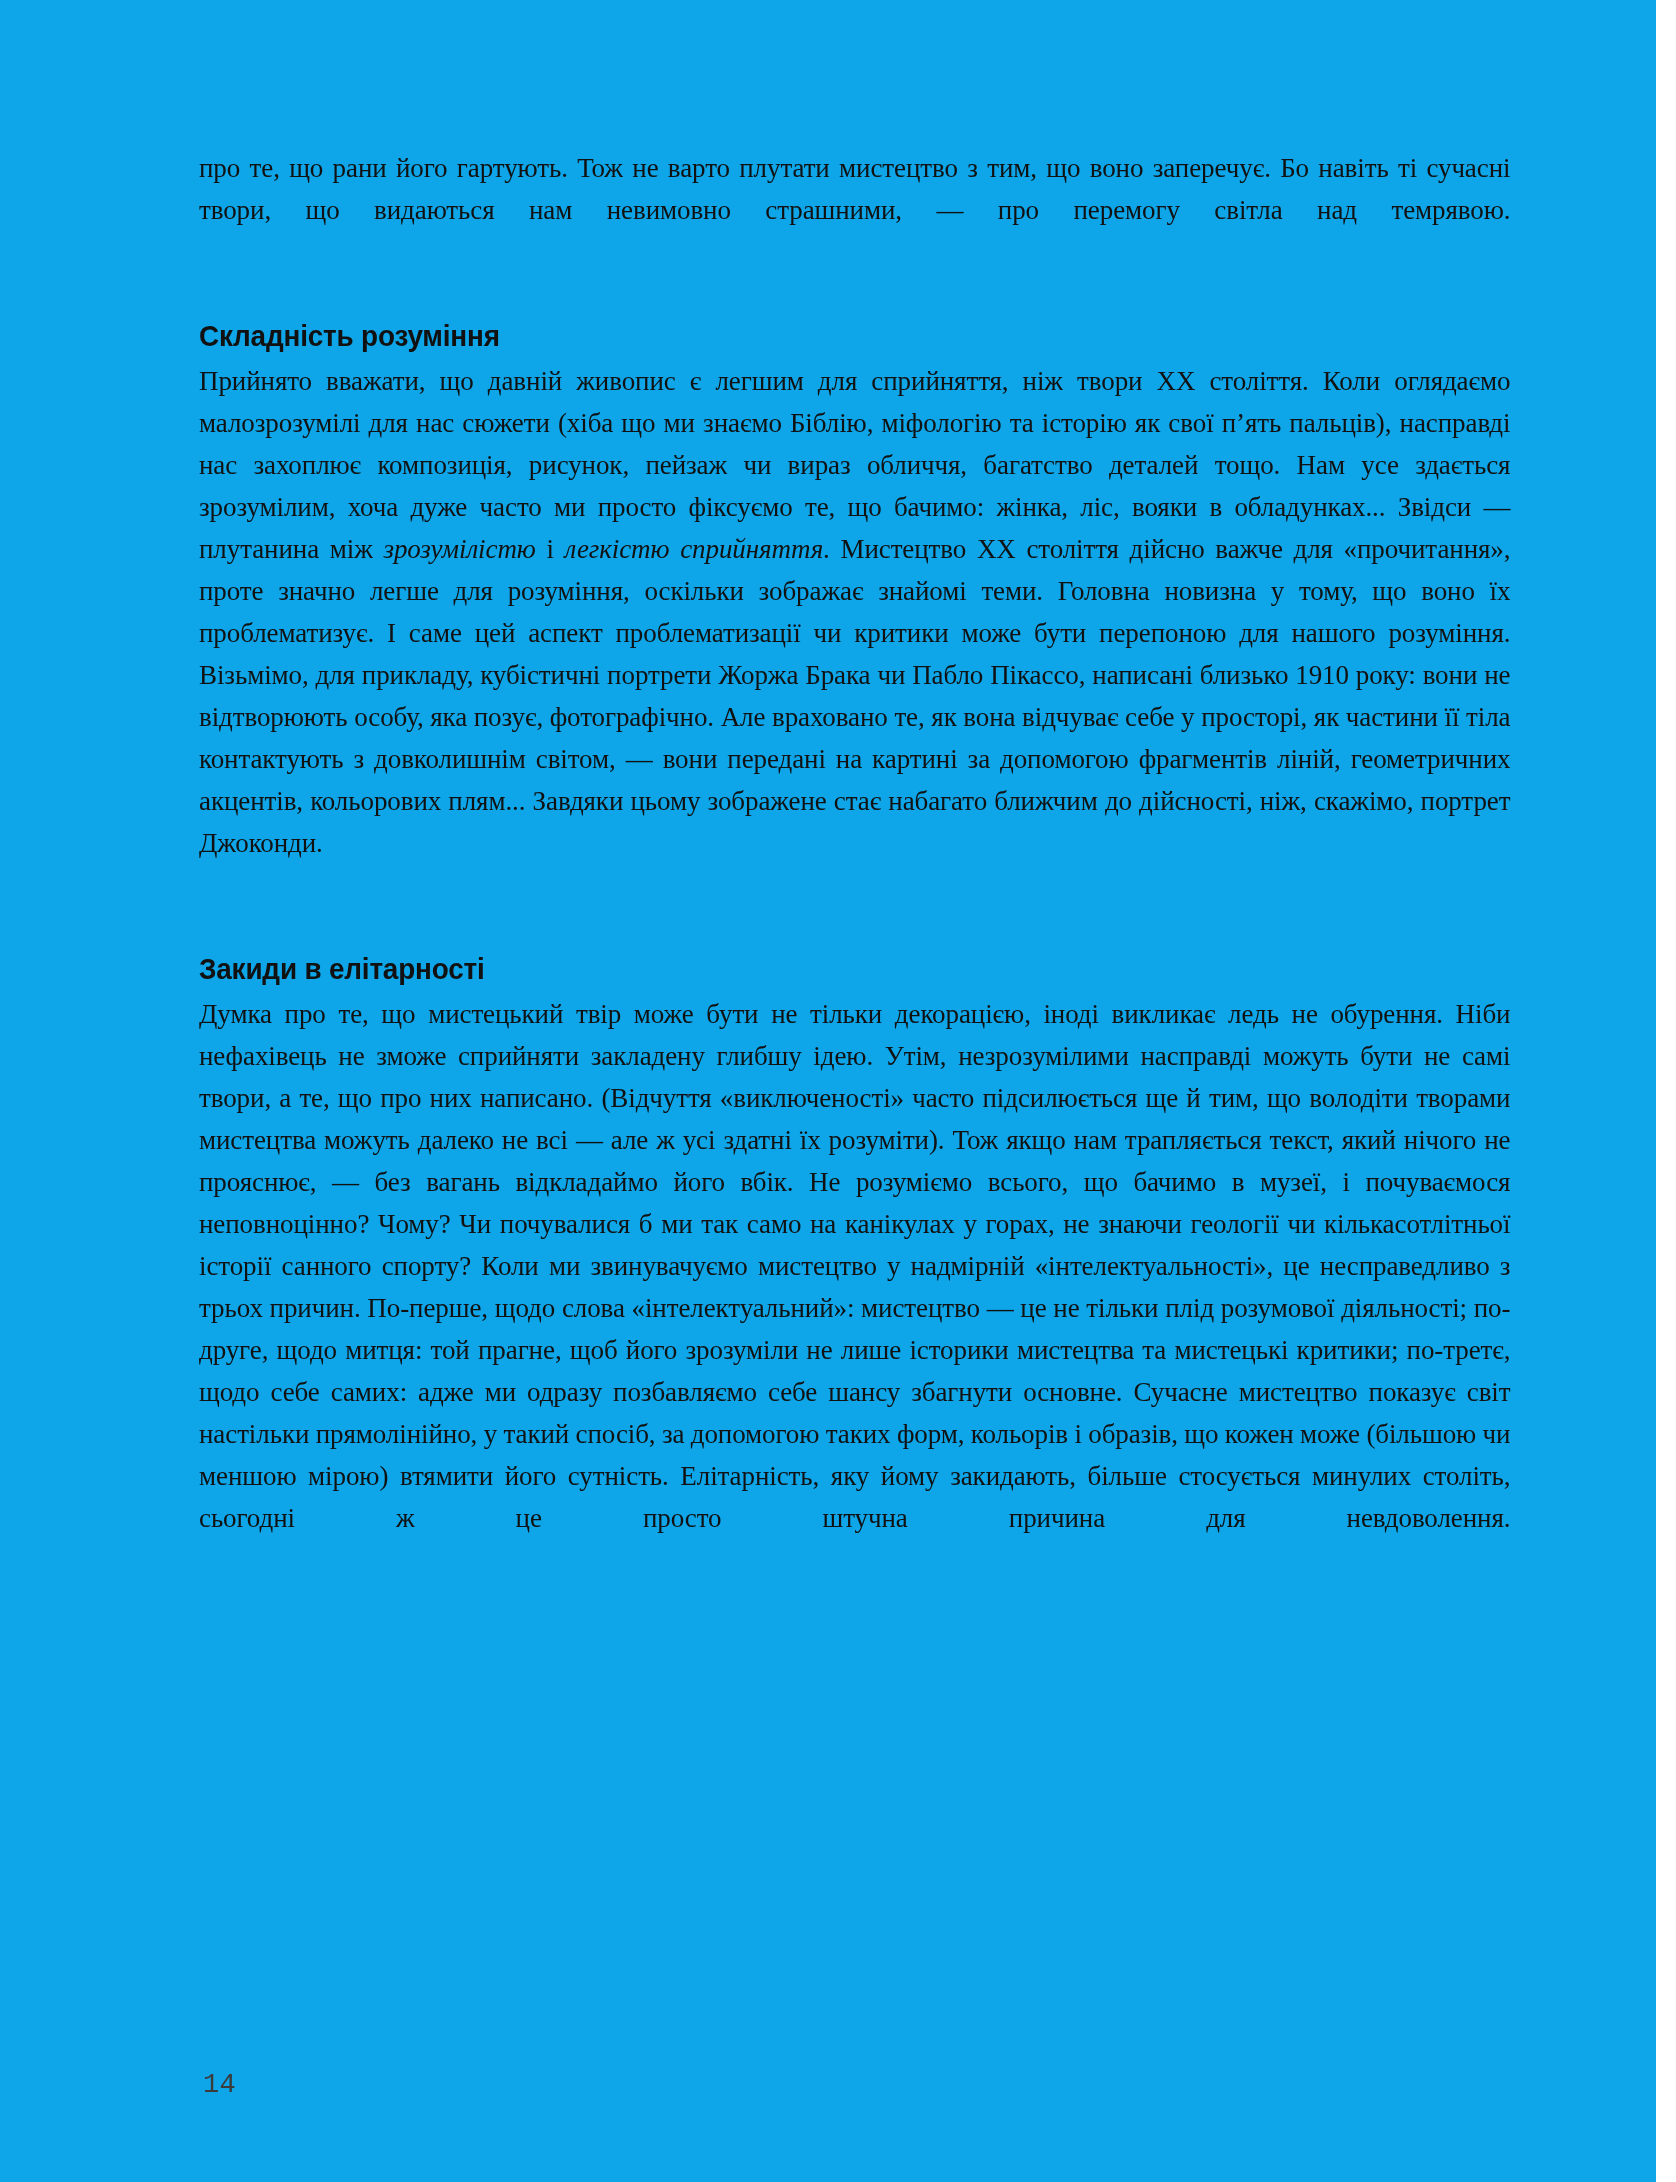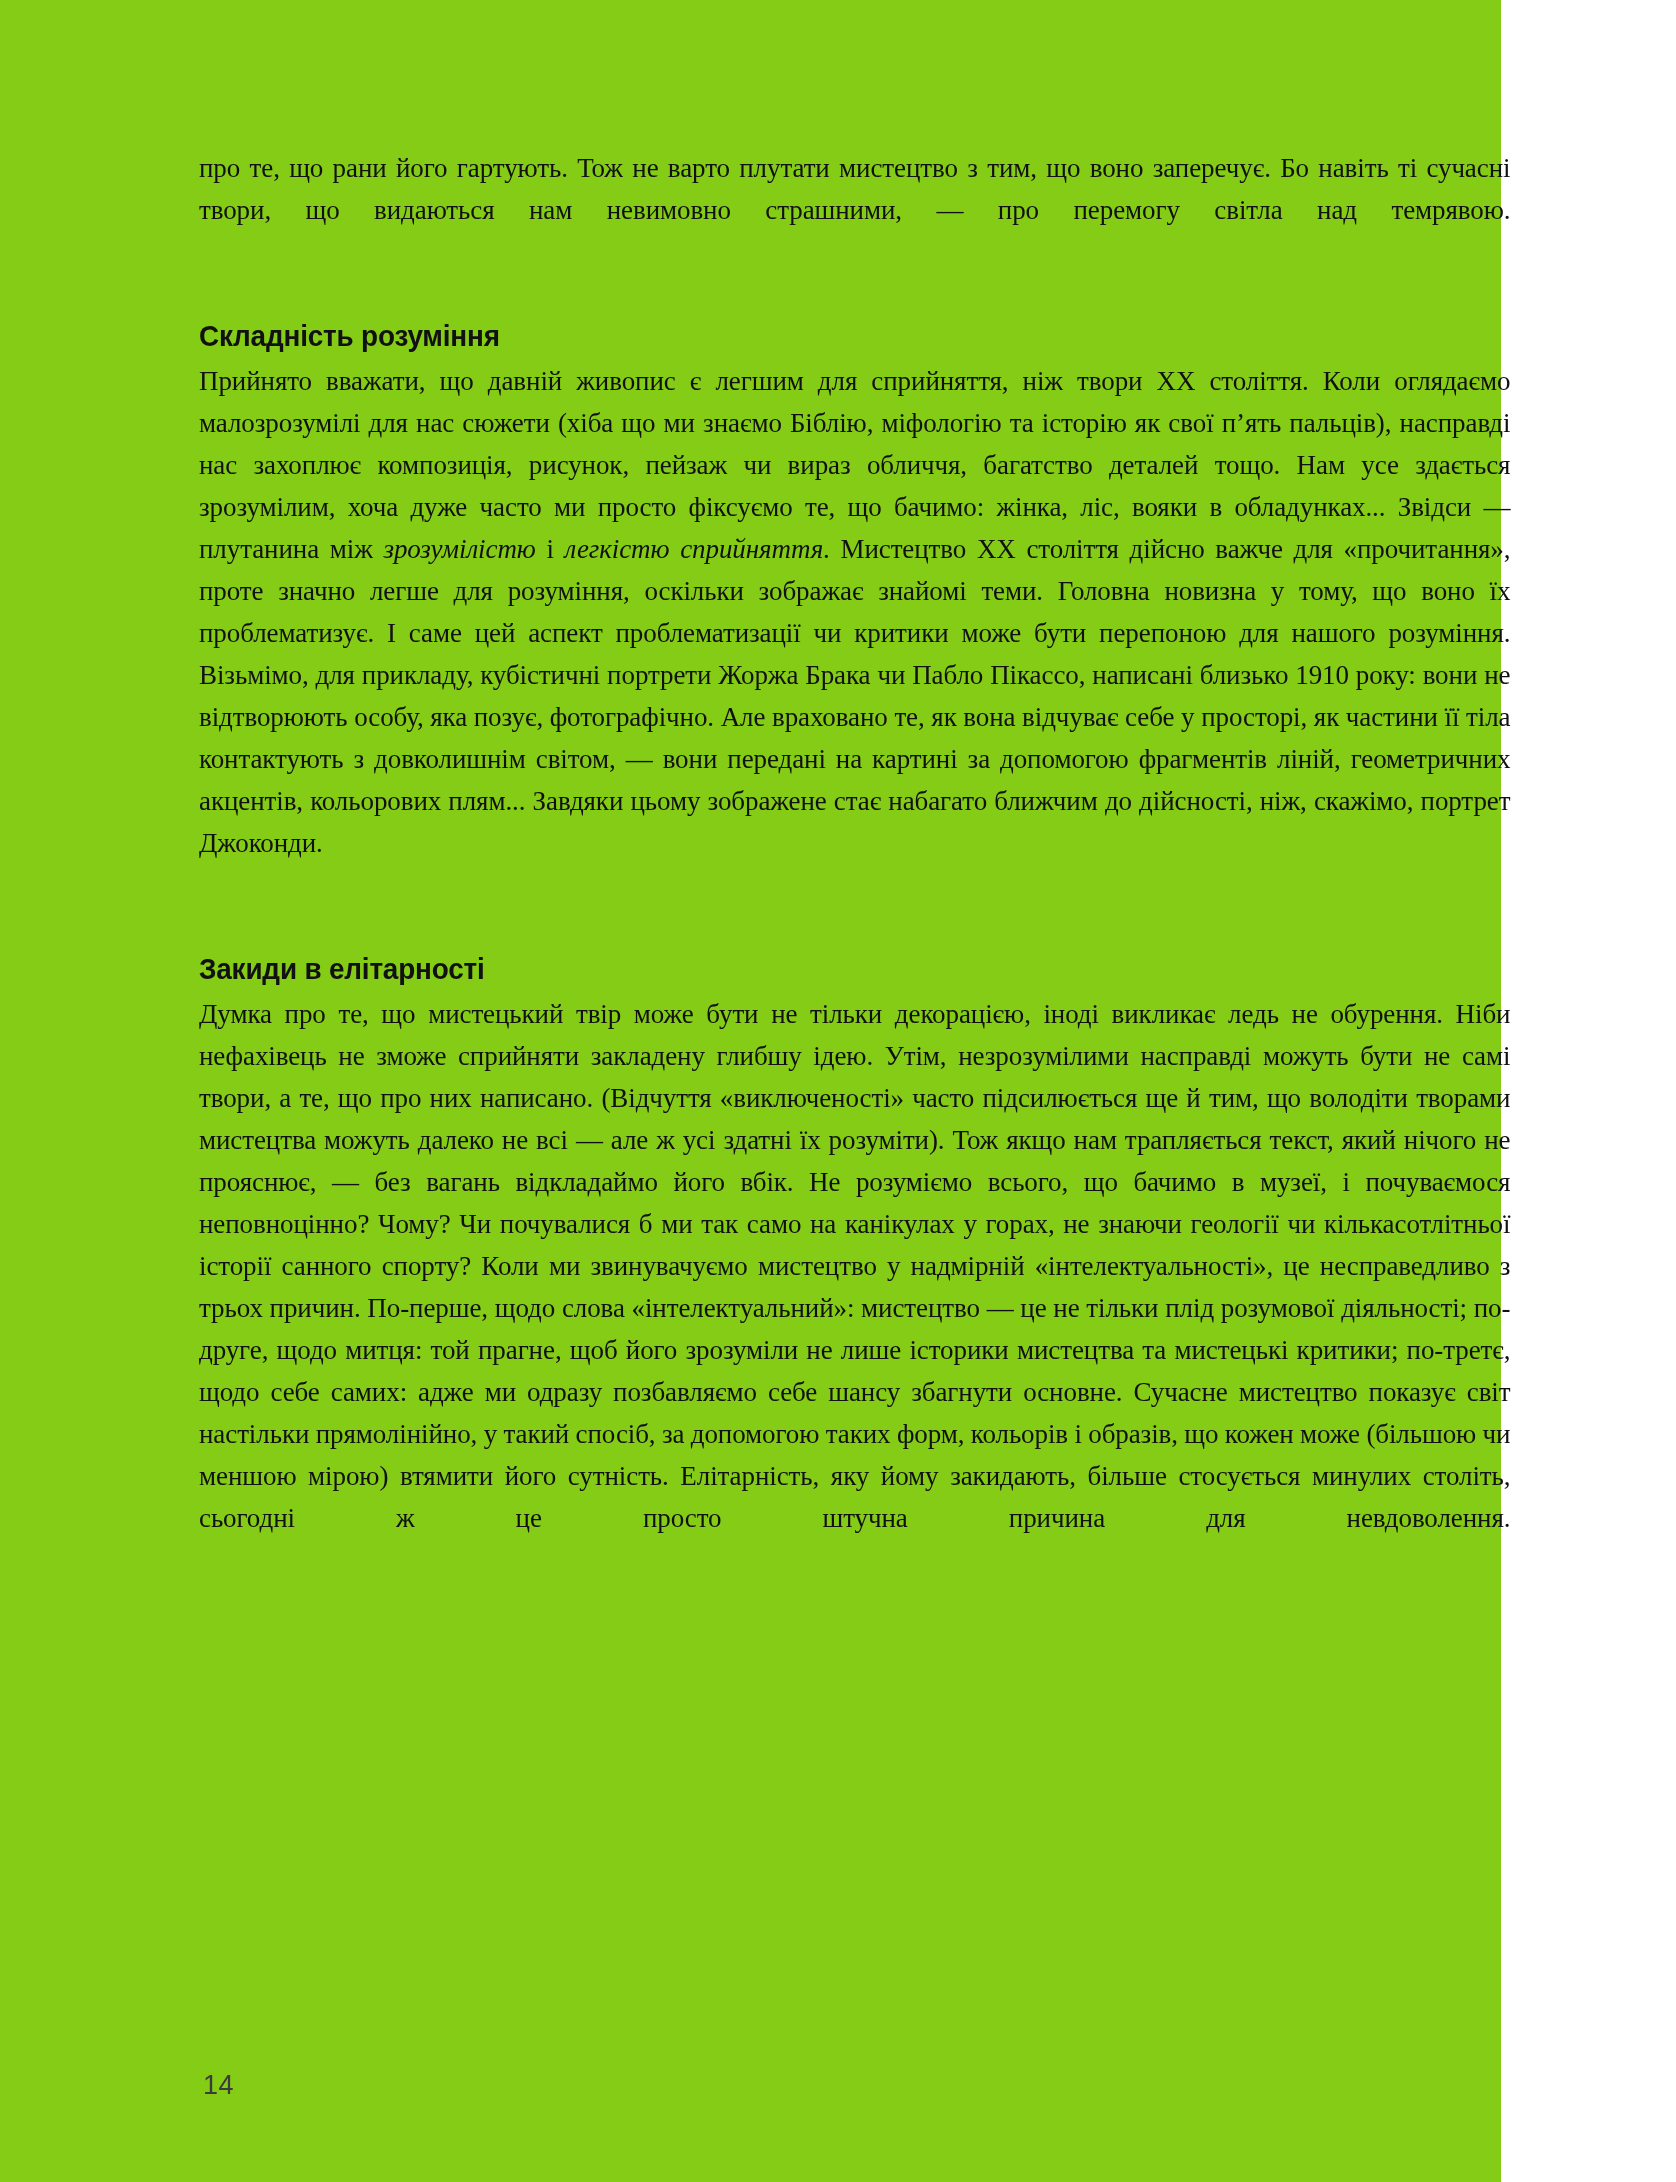--- a/index.html
+++ b/index.html
@@ -10,25 +10,25 @@
     width: 1677px;
     height: 2183px;
     background: #ffffff;
     font-family: "Liberation Serif", "DejaVu Serif", serif;
     color: #111111;
     -webkit-font-smoothing: antialiased;
   }
 
   .page {
     position: relative;
-    width: 1501px;
+    width: 1656px;
     height: 2183px;
     box-sizing: border-box;
     padding: 0;
-    background: #84cc16;
+    background: #0ea5e9;
   }
 
   .content {
     position: absolute;
     left: 199px;
     top: 147px;
     width: 1312px;
   }
 
   p.body {
@@ -71,21 +71,21 @@
   }
 
   .gap-heading-bottom {
     height: 5.2px;
   }
 
   .page-number {
     position: absolute;
     left: 203px;
     top: 2070px;
-    font-family: Liberation Sans, sans-serif;
+    font-family: Liberation Mono, monospace;
     font-weight: 300;
     font-size: 27px;
     color: #3b3b3b;
     letter-spacing: 0.4px;
   }
 
   
   p.body::after {
     content: "";
     display: inline-block;

